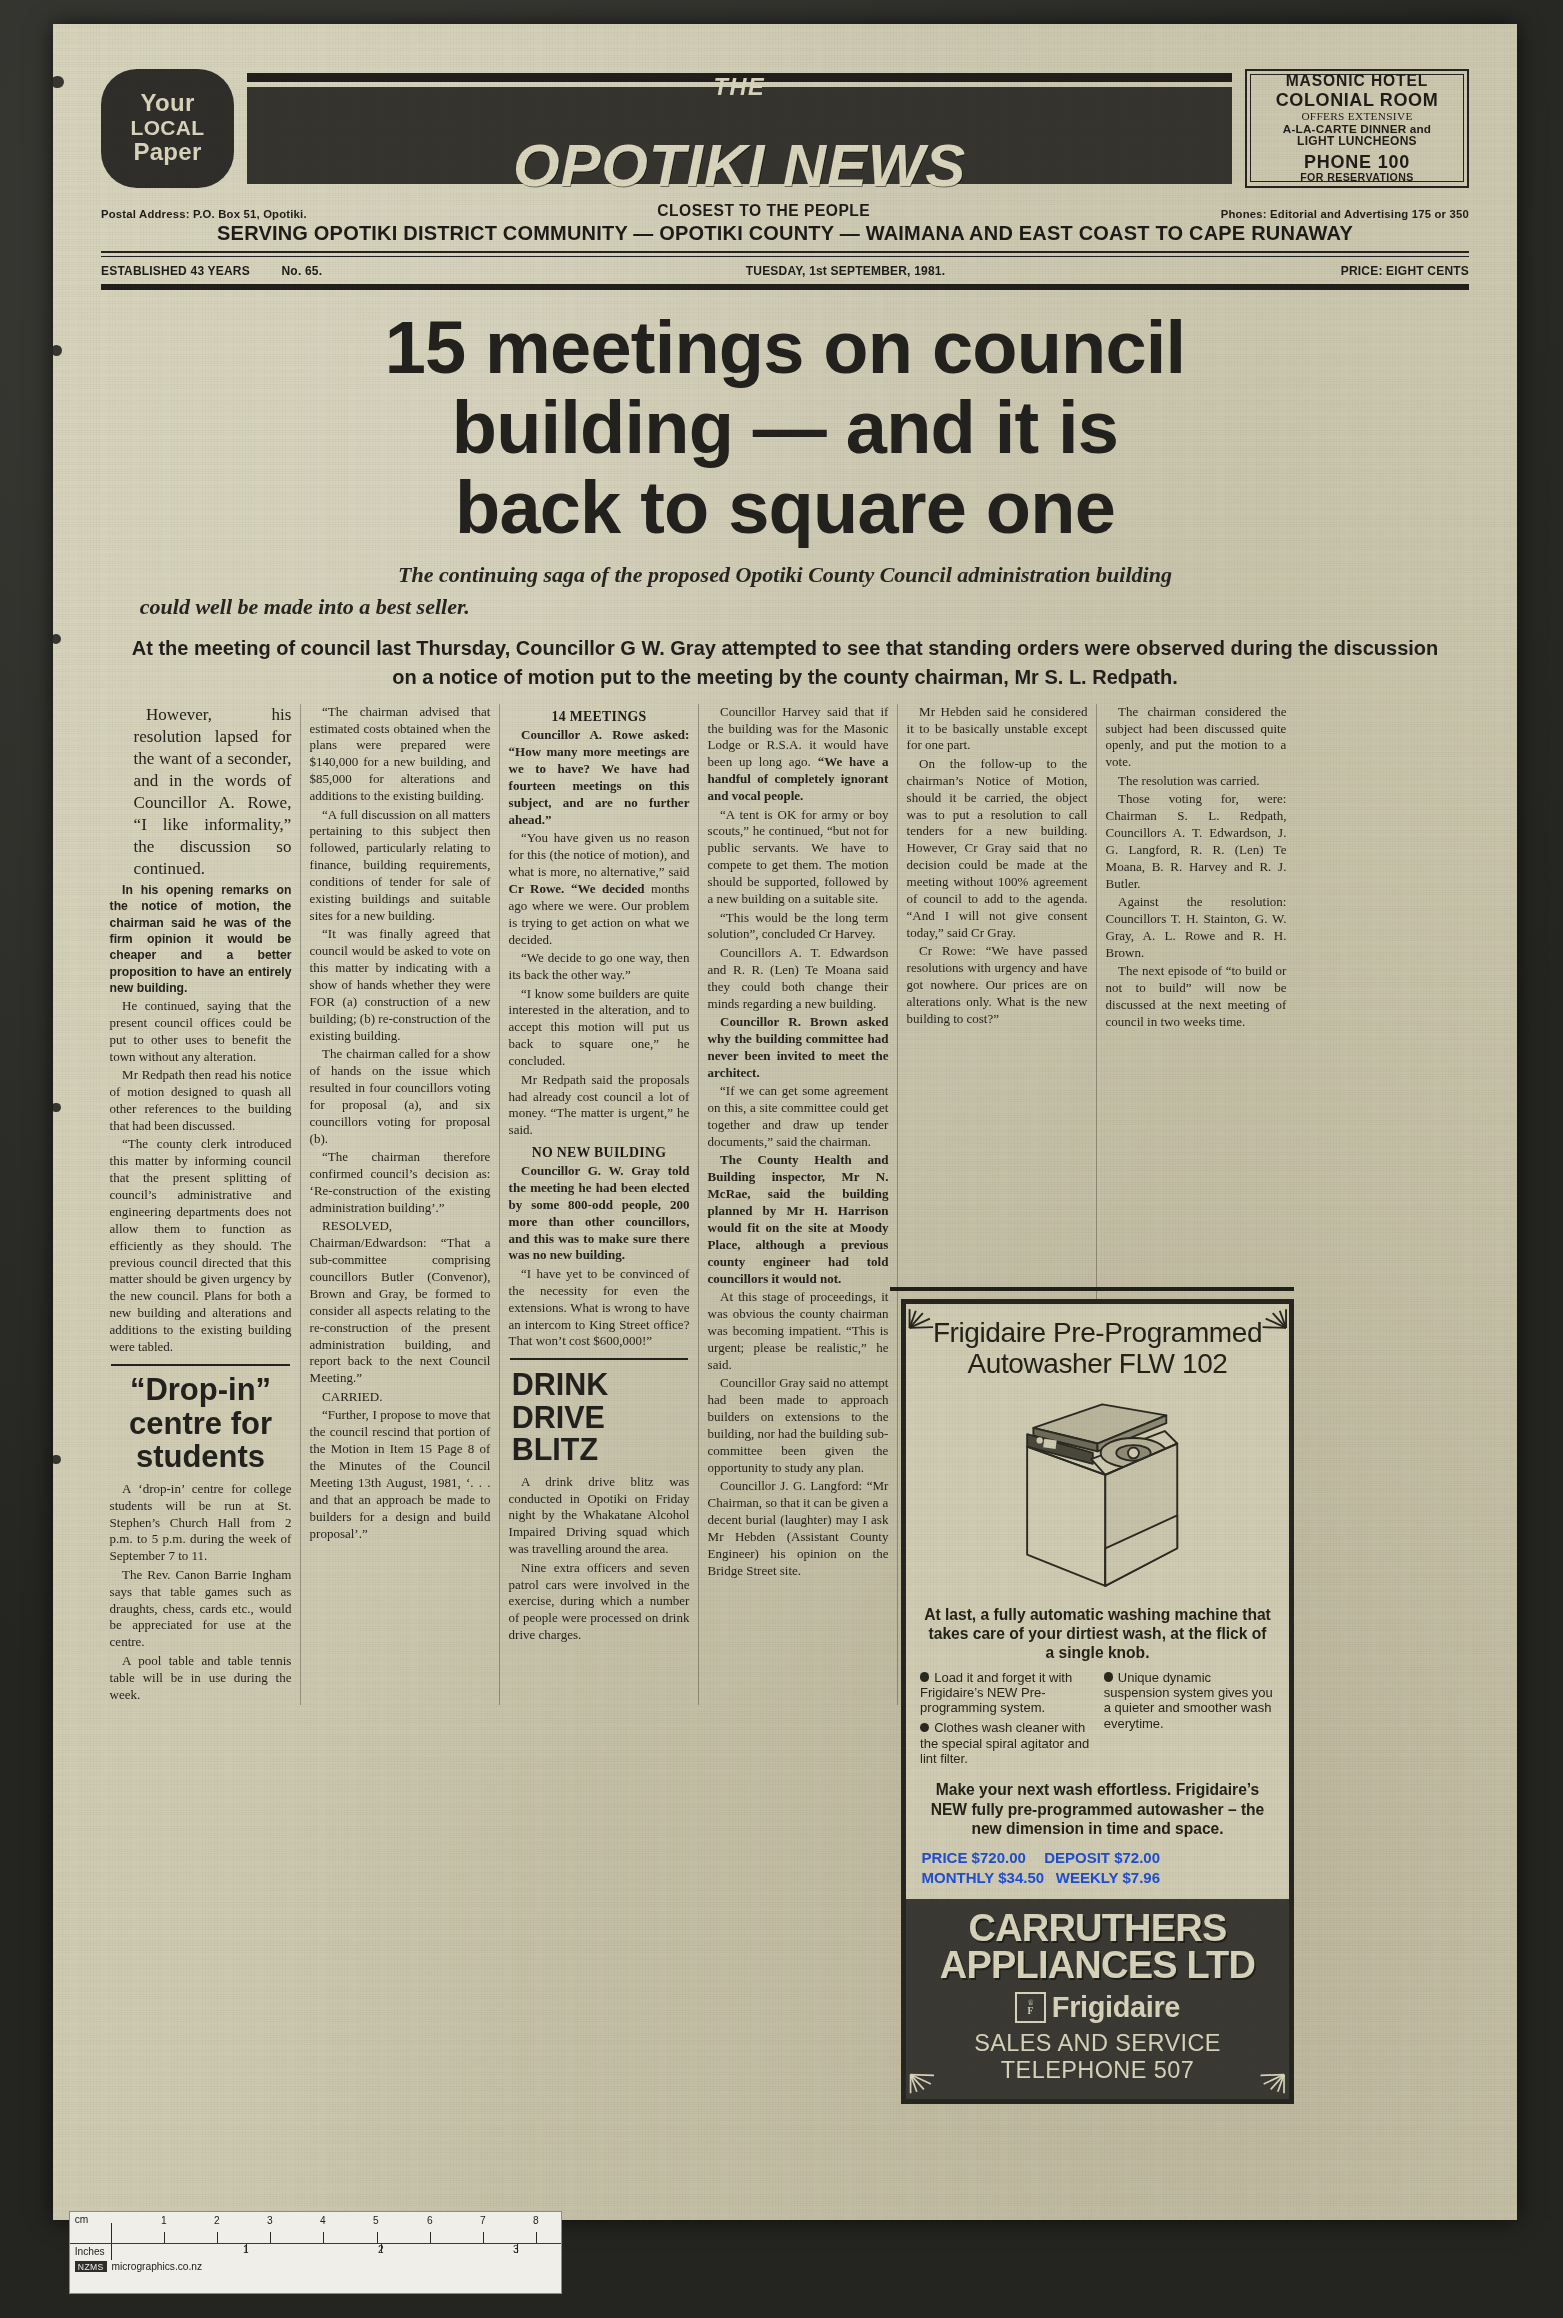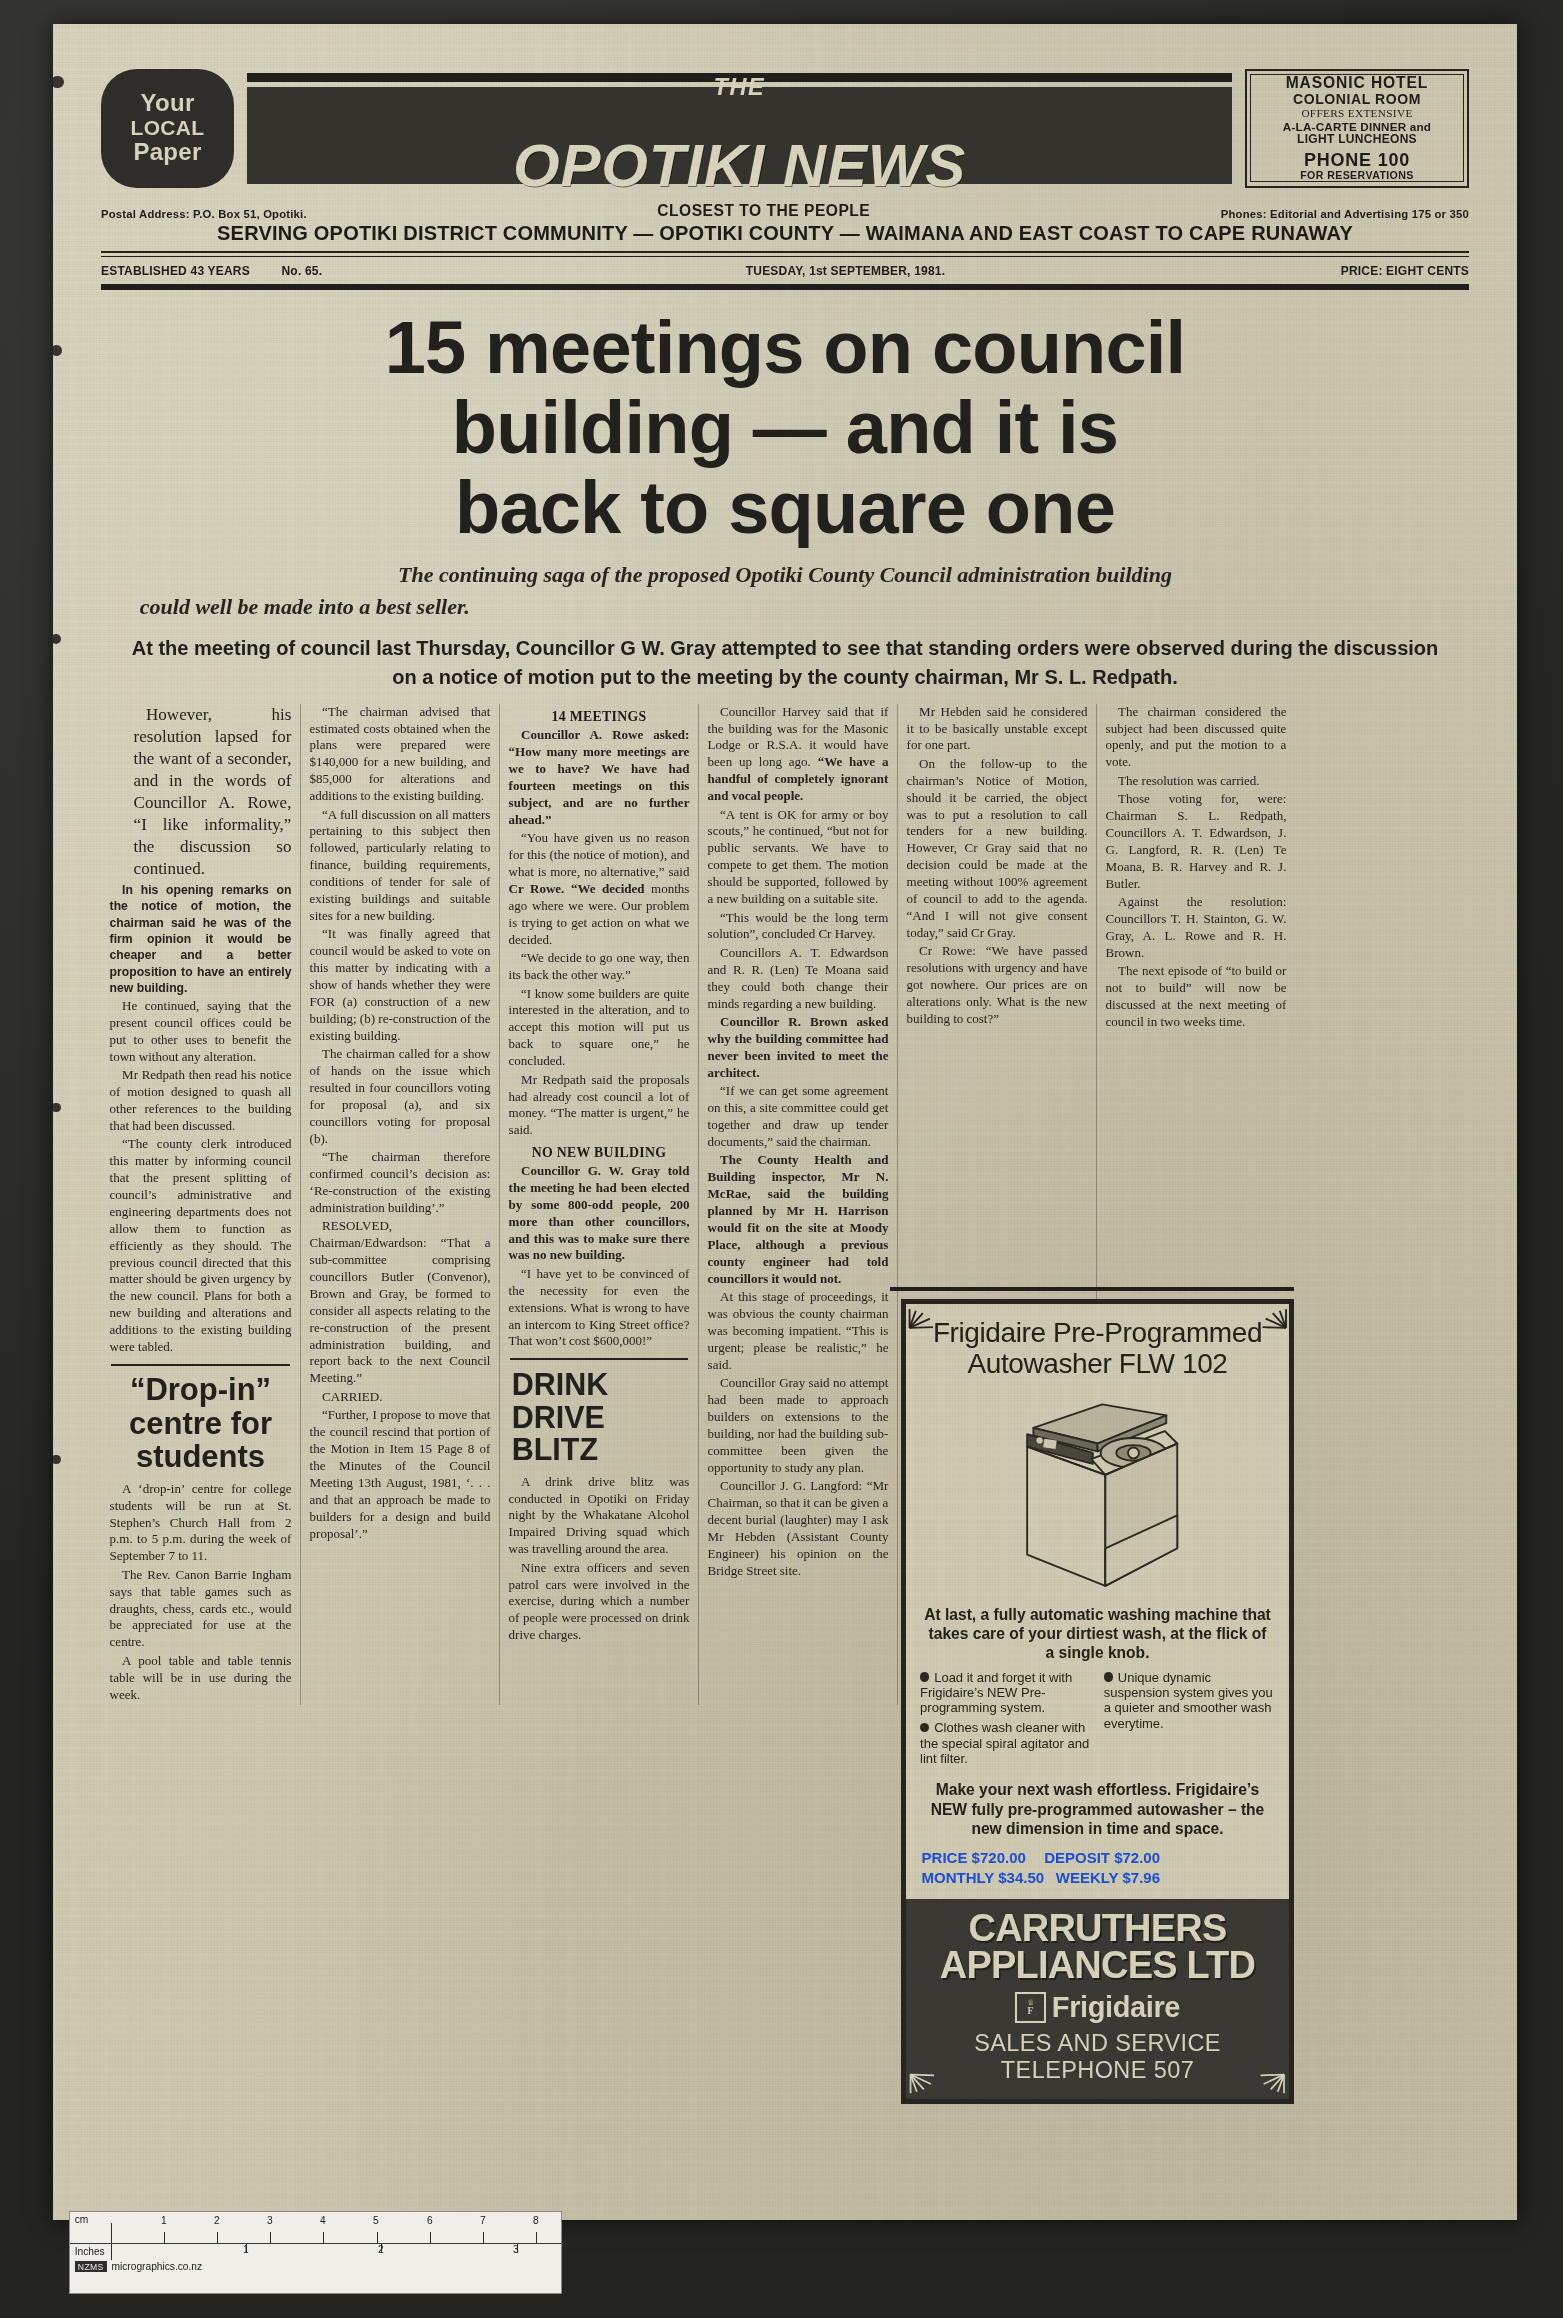--- a/index.html
+++ b/index.html
@@ -74,21 +74,21 @@
     margin-top:35px;
   }
   #masonic-ad{
     flex:0 0 224px;border:2.3px solid #24231f;padding:3.1px;box-sizing:border-box;
     height:119px;
   }
   #masonic-inner{border:0.8px solid #24231f;height:100%;box-sizing:border-box;
     display:flex;flex-direction:column;align-items:center;justify-content:center;
     font-family:"Liberation Sans",sans-serif;text-align:center;line-height:1.12;color:#1e1d19;}
   #masonic-inner .m1{font-size:15.6px;font-weight:bold;letter-spacing:0.9px;}
-  #masonic-inner .m2{font-size:14px;font-weight:bold;letter-spacing:0.6px;}
+  #masonic-inner .m2{font-size:18px;font-weight:bold;letter-spacing:0.6px;}
   #masonic-inner .m3{font-size:11.3px;letter-spacing:0.3px;font-family:"Liberation Serif",serif;}
   #masonic-inner .m4{font-size:11.7px;font-weight:bold;letter-spacing:0.2px;}
   #masonic-inner .m5{font-size:12px;font-weight:bold;letter-spacing:0.3px;}
   #masonic-inner .m6{font-size:18px;font-weight:bold;letter-spacing:0.8px;margin-top:3.1px;}
   #masonic-inner .m7{font-size:10.6px;font-weight:bold;letter-spacing:0.4px;}
 
   
   #folio1{display:flex;align-items:flex-end;justify-content:space-between;
     font-family:"Liberation Sans",sans-serif;font-weight:bold;font-size:11.3px;
     margin-top:9.4px;letter-spacing:0.2px;}

